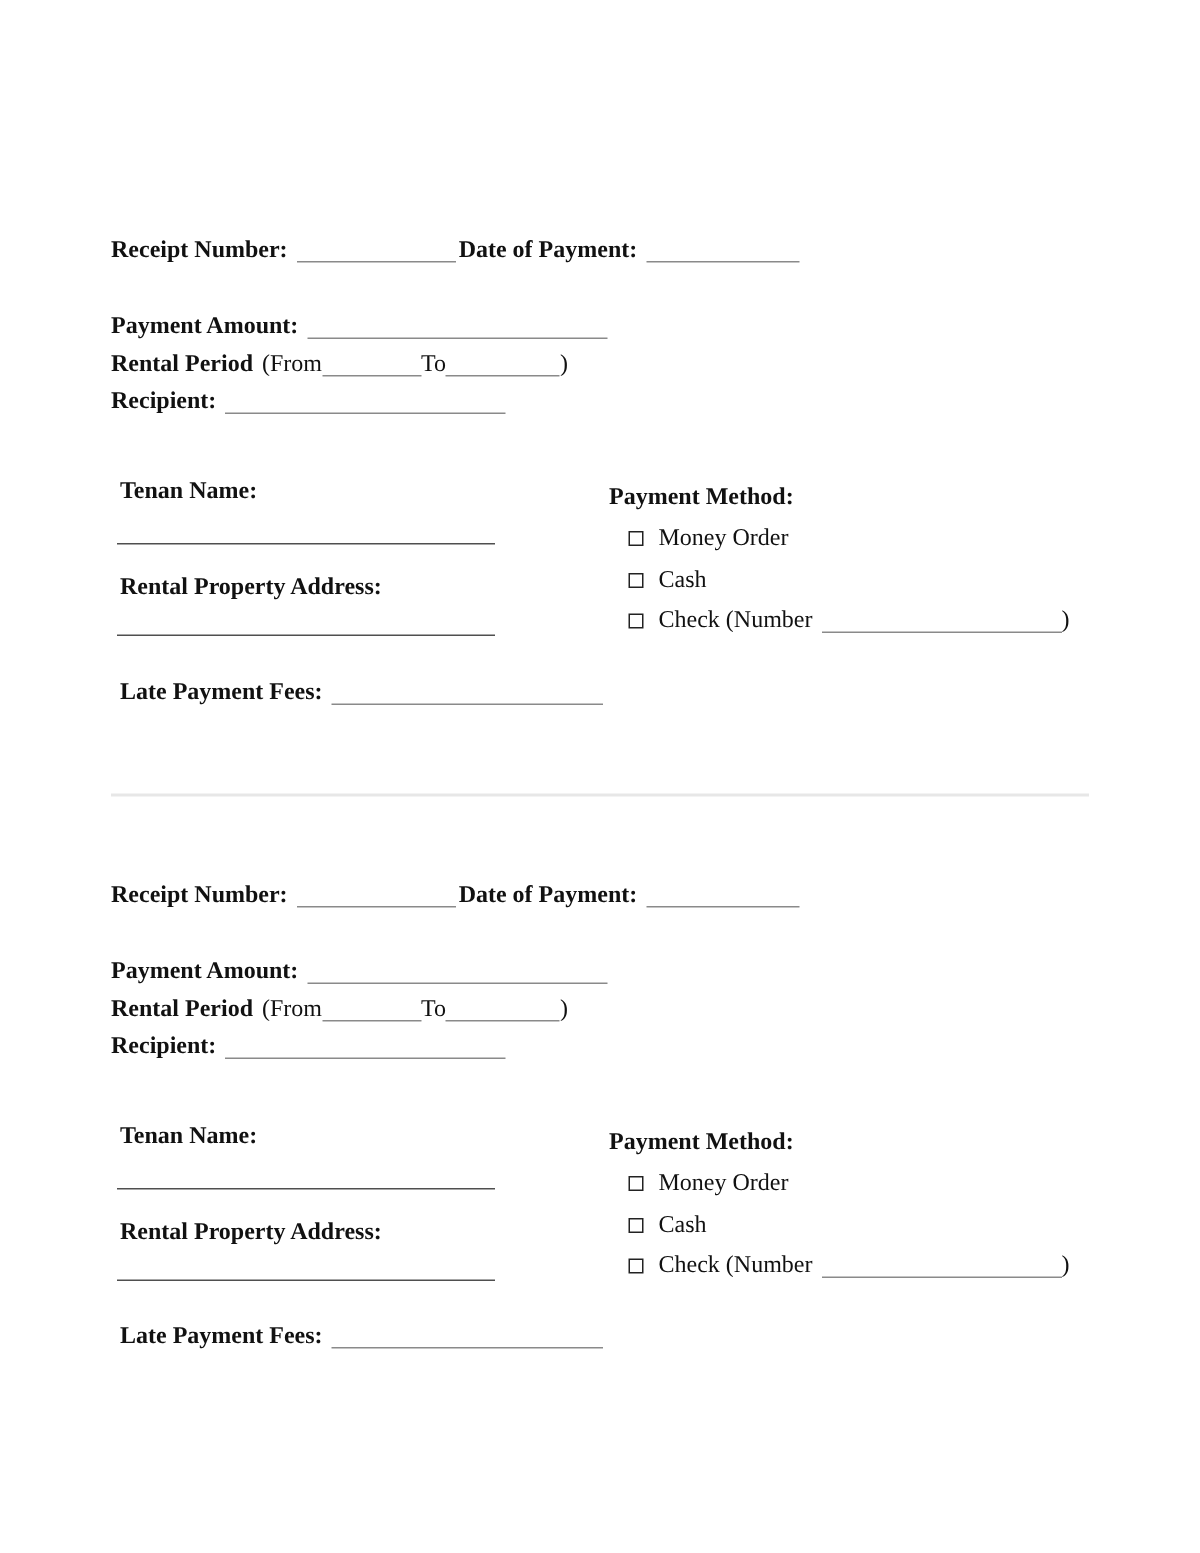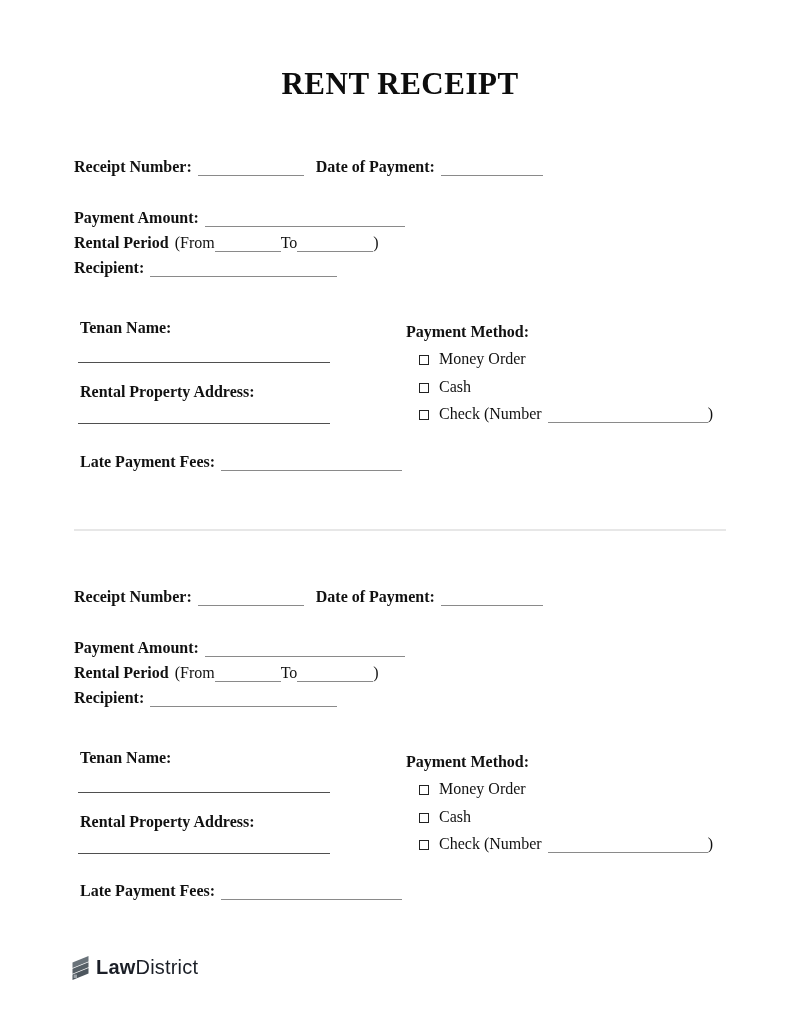--- a/index.html
+++ b/index.html
@@ -31,21 +31,21 @@
     line-height: 20px;
   }
   .b { font-weight: 700; text-align: center; }
   .blank {
     display: inline-block;
     border-bottom: 1.5px solid #8a8a8a;
     height: 14px;
     vertical-align: -4px;
   }
   .ml6 { margin-left: 6px; }
-  .ml8 { margin-left: 12px; }
+  .ml8 { margin-left: 2px; }
   .w106 { width: 106px; }
   .w102 { width: 102px; }
   .w200 { width: 200px; }
   .w66  { width: 66px; }
   .w76  { width: 76px; }
   .w187 { width: 187px; }
   .w181 { width: 181px; }
   .w160 { width: 160px; }
   .rule {
     position: absolute;
@@ -83,21 +83,20 @@
   }
   .logo svg { display: block; margin-right: 5px; }
   .logo-text { font-size: 20px; letter-spacing: 0.2px; }
   .logo-text .lb { font-weight: 700; }
 </style>
 </head>
 <body>
 
 <div class="page">
 
-  <div class="title">RENT RECEIPT</div>
 
   <div>
     <div class="row" style="top:157px; left:74px;">
       <span class="b">Receipt Number:</span><span class="blank w106 ml6"></span><span class="b ml8">Date of Payment:</span><span class="blank w102 ml6"></span>
     </div>
 
     <div class="row" style="top:208px; left:74px;">
       <span class="b">Payment Amount:</span><span class="blank w200 ml6"></span>
     </div>
 
@@ -177,25 +176,14 @@
       <span class="cb"></span><span>Money Order</span>
     </div>
     <div class="row" style="top:807px; left:419px;">
       <span class="cb"></span><span>Cash</span>
     </div>
     <div class="row" style="top:834px; left:419px;">
       <span class="cb"></span><span>Check (Number</span><span class="blank w160 ml6"></span><span>)</span>
     </div>
   </div>
 
-  <div class="logo">
-    <span>
-      <svg width="21" height="25" viewBox="0 0 21 25" xmlns="http://www.w3.org/2000/svg">
-        <path d="M2.5 7.5 L18.5 1 L18.5 6.5 L2.5 13 Z" fill="#6a737a"></path>
-        <path d="M2.5 13.8 L18.5 7.3 L18.5 12.3 L2.5 18.8 Z" fill="#565f66"></path>
-        <path d="M2.5 19.5 L18.5 13 L18.5 18.5 L2.5 25 Z" fill="#4d565e"></path>
-        <rect x="3.6" y="19.6" width="3.4" height="3.4" fill="#9aa1a6"></rect>
-      </svg>
-    </span>
-    <span class="logo-text"><span class="lb">Law</span><span>District</span></span>
-  </div>
 
 </div>
 
 </body></html>

